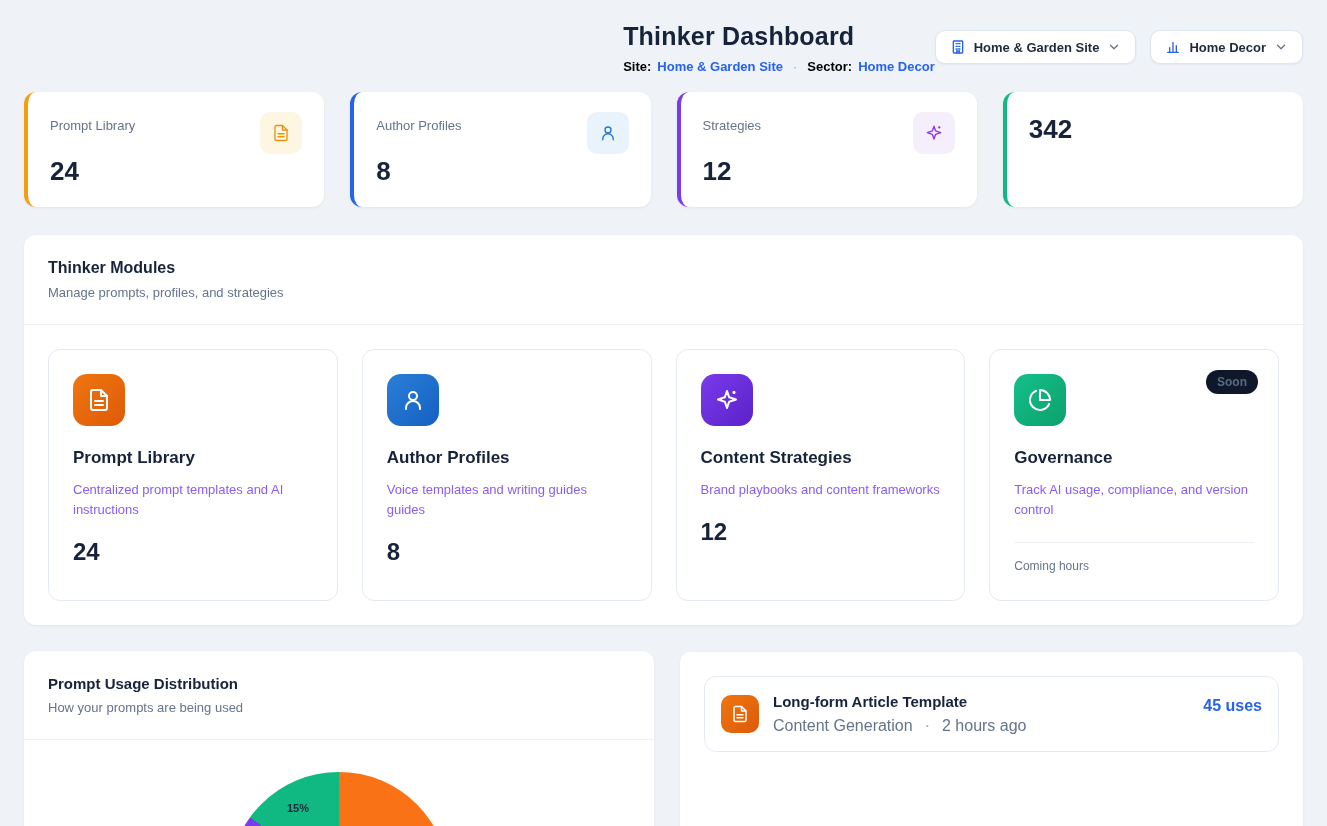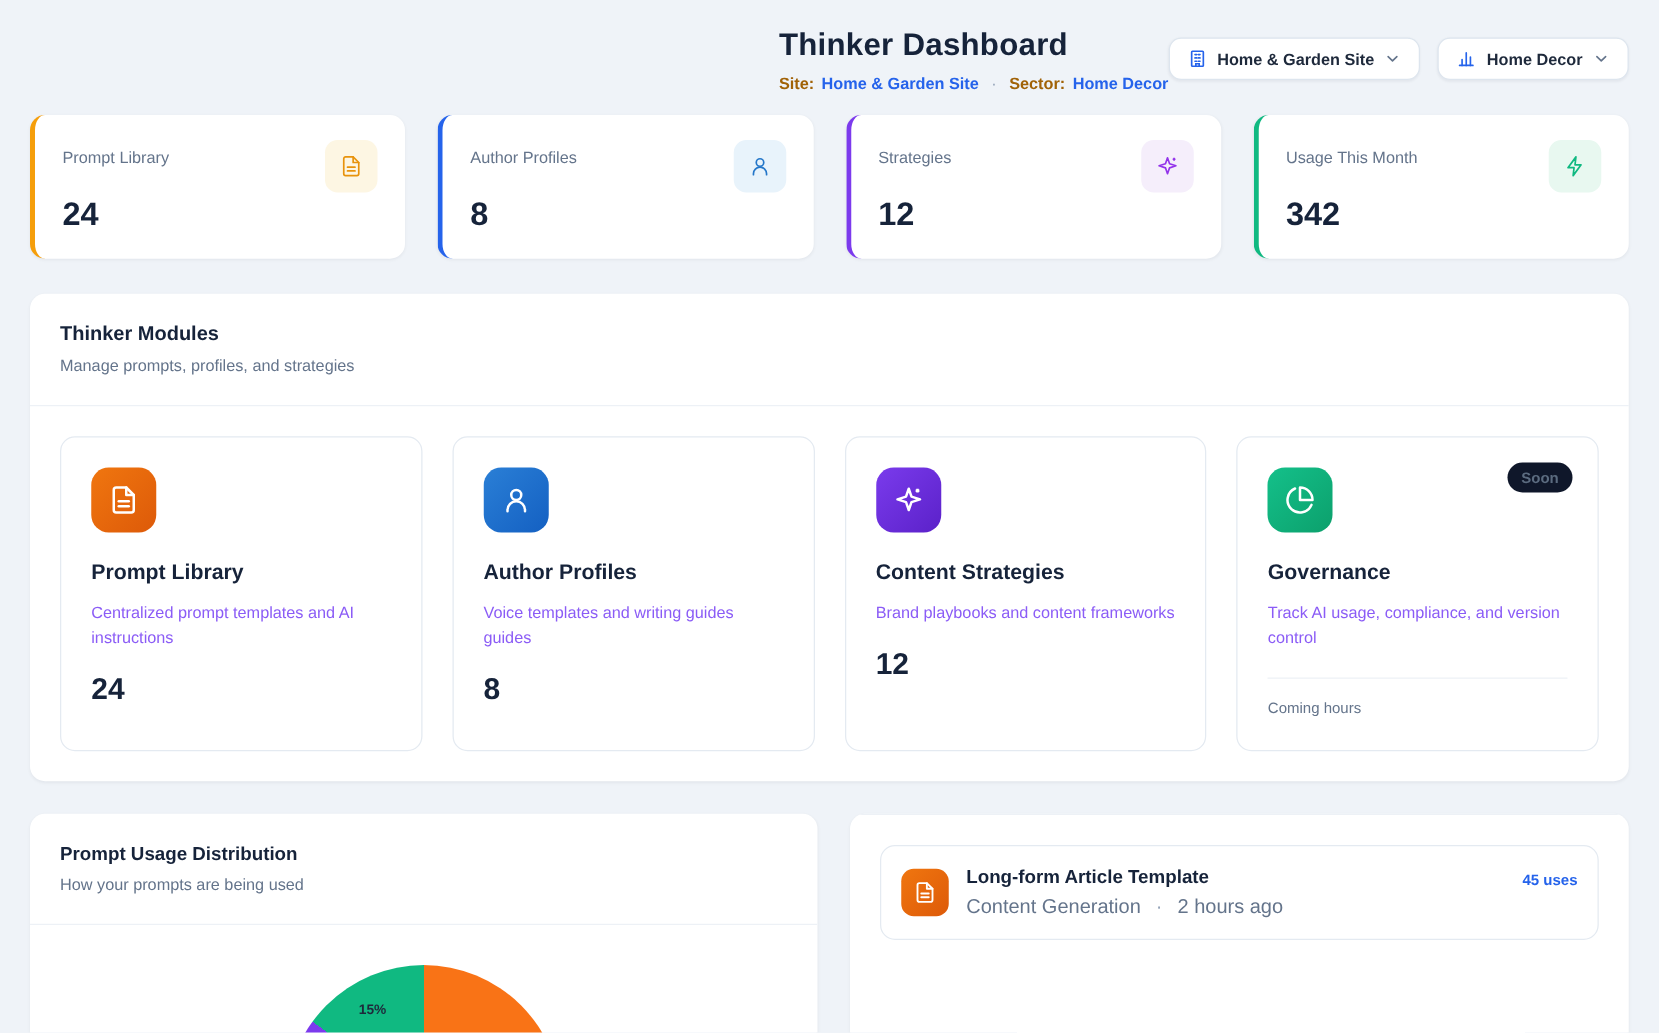--- a/index.html
+++ b/index.html
@@ -8,21 +8,21 @@
     font-family:"Liberation Sans", sans-serif;
     background:#eff3f8;
     color:#1e293b;
   }
   .page { padding:22px 24px; }
 
   
   .page-header { display:flex; justify-content:flex-end; align-items:flex-start; margin-bottom:18px;margin-left:36px; }
   .page-title { font-size:25px; font-weight:800; color:#16233a; letter-spacing:.2px; }
   .site-line { margin-top:8px; font-size:13px; display:flex; gap:6px; align-items:center; }
-  .site-label { color:#a16207; font-weight:700; }
+  .site-label { color:#000000; font-weight:700; }
   .site-link { color:#2563eb; font-weight:700; text-decoration:none; cursor:pointer; }
   .dot { color:#94a3b8; margin:0 4px; }
   .header-right { display:flex; gap:14px; margin-top:8px; }
   .dropdown {
     display:flex; align-items:center; gap:8px;
     background:#fff; border:1px solid #dde5ee; border-radius:10px;
     padding:8px 14px; font-size:13px; font-weight:700; color:#1e293b;
     font-family:"Liberation Sans", sans-serif; cursor:pointer;
     box-shadow:0 1px 2px rgba(15,23,42,.05);
   }
@@ -98,21 +98,21 @@
     background:#fff;
   }
   .prompt-icon {
     width:38px; height:38px; border-radius:10px; flex:0 0 auto;
     background:linear-gradient(135deg,#f0760f,#dd5a09); color:#fff;
     display:flex; align-items:center; justify-content:center;
   }
   .prompt-info { flex:1; }
   .prompt-title { font-size:15px; font-weight:800; color:#16233a; }
   .prompt-meta { font-size:16px; color:#64748b; margin-top:7px; display:flex; gap:8px; align-items:center; }
-  .prompt-uses { font-size:12px; font-weight:800; color:#2563eb; align-self:flex-start; padding-top:4px; }
+  .prompt-uses { font-size:16px; font-weight:800; color:#2563eb; align-self:flex-start; padding-top:4px; }
 
   svg { display:block; }
 </style>
 </head>
 <body>
 
 <div class="page">
 
   <header class="page-header">
     <div class="header-left">
@@ -194,28 +194,20 @@
           <svg width="18" height="18" viewBox="0 0 24 24" fill="none" stroke="currentColor" stroke-width="1.8" stroke-linejoin="round">
               <path d="M12 3l2.2 6.3L21 11.5l-6.8 2.2L12 20l-2.2-6.3L3 11.5l6.8-2.2z"></path>
               <path d="M19 3v3M17.5 4.5h3"></path>
             </svg>
         </span>
       </div>
       <div class="stat-value">12</div>
     </div>
 
     <div class="stat-card a-green">
-      <div class="stat-top">
-        <span class="stat-label">Usage This Month</span>
-        <span class="stat-chip chip-green">
-          <svg width="18" height="18" viewBox="0 0 24 24" fill="none" stroke="currentColor" stroke-width="1.8" stroke-linejoin="round">
-              <path d="M13 2L4.5 13.5H11l-1 8.5L18.5 10.5H12z"></path>
-            </svg>
-        </span>
-      </div>
       <div class="stat-value">342</div>
     </div>
 
   </div>
 
   <section class="panel">
     <div class="panel-head">
       <div class="panel-title">Thinker Modules</div>
       <div class="panel-sub">Manage prompts, profiles, and strategies</div>
     </div>

